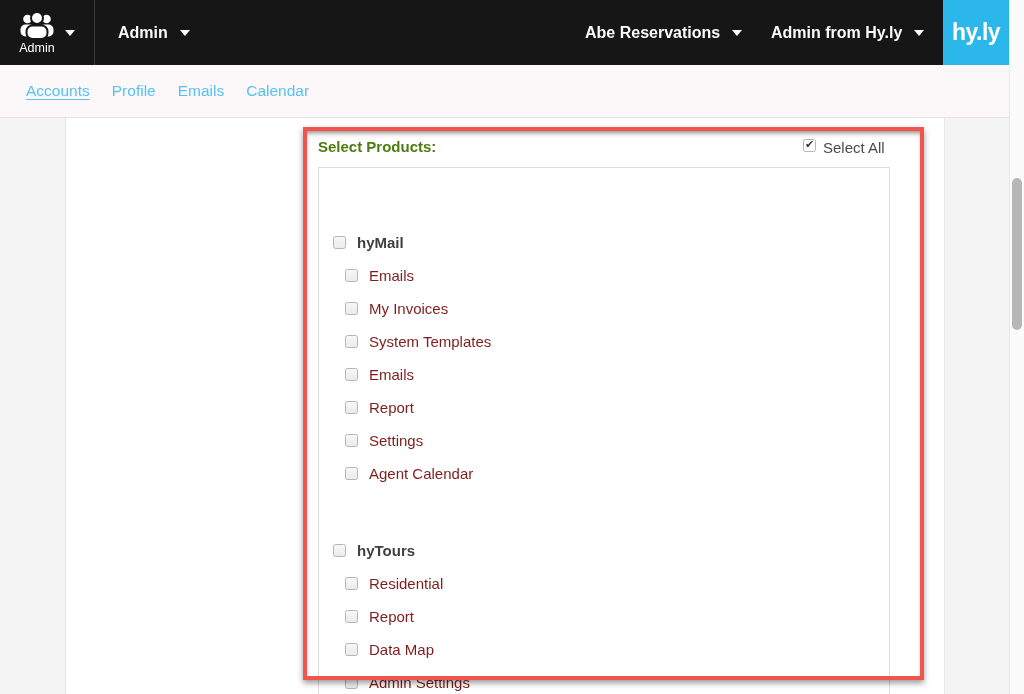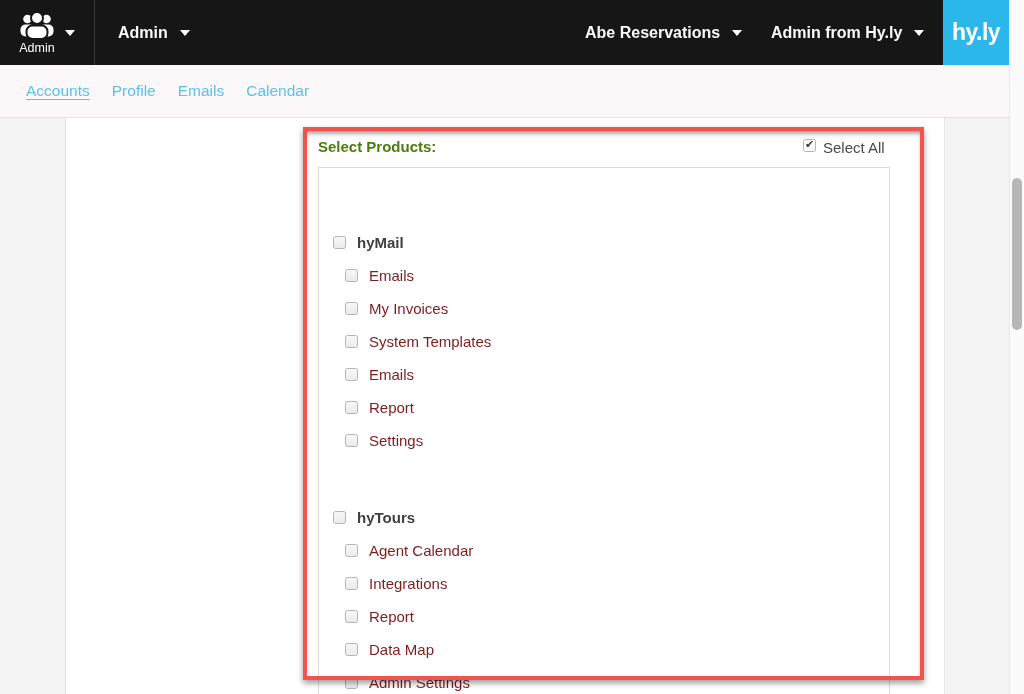--- a/index.html
+++ b/index.html
@@ -131,31 +131,31 @@
         <span class="lbl">Emails</span>
       </div>
       <div class="row item">
         <div class="cb"></div>
         <span class="lbl">Report</span>
       </div>
       <div class="row item">
         <div class="cb"></div>
         <span class="lbl">Settings</span>
       </div>
+      <div class="row item">
+        <div class="cb"></div>
+        <span class="lbl">Agent Calendar</span>
+      </div>
       <div class="row group">
         <div class="cb"></div>
         <span class="lbl">hyTours</span>
       </div>
       <div class="row item">
         <div class="cb"></div>
-        <span class="lbl">Agent Calendar</span>
-      </div>
-      <div class="row item">
-        <div class="cb"></div>
-        <span class="lbl">Integrations</span>
+        <span class="lbl">Residential</span>
       </div>
       <div class="row item">
         <div class="cb"></div>
         <span class="lbl">Report</span>
       </div>
       <div class="row item">
         <div class="cb"></div>
         <span class="lbl">Data Map</span>
       </div>
       <div class="row item">

